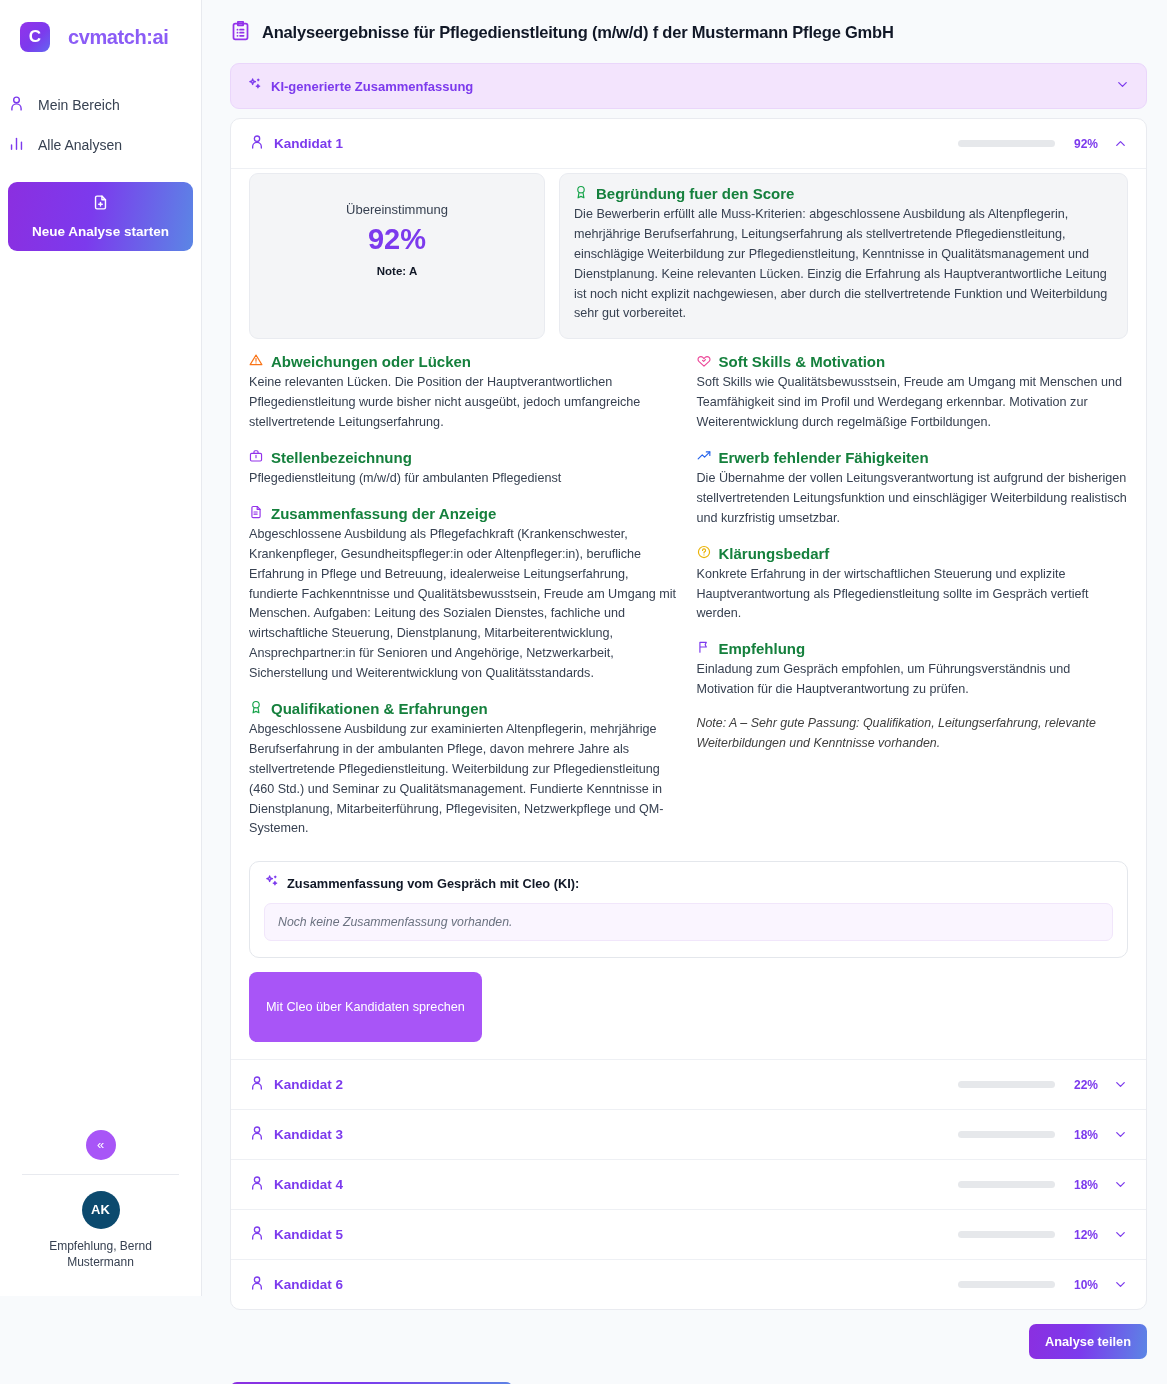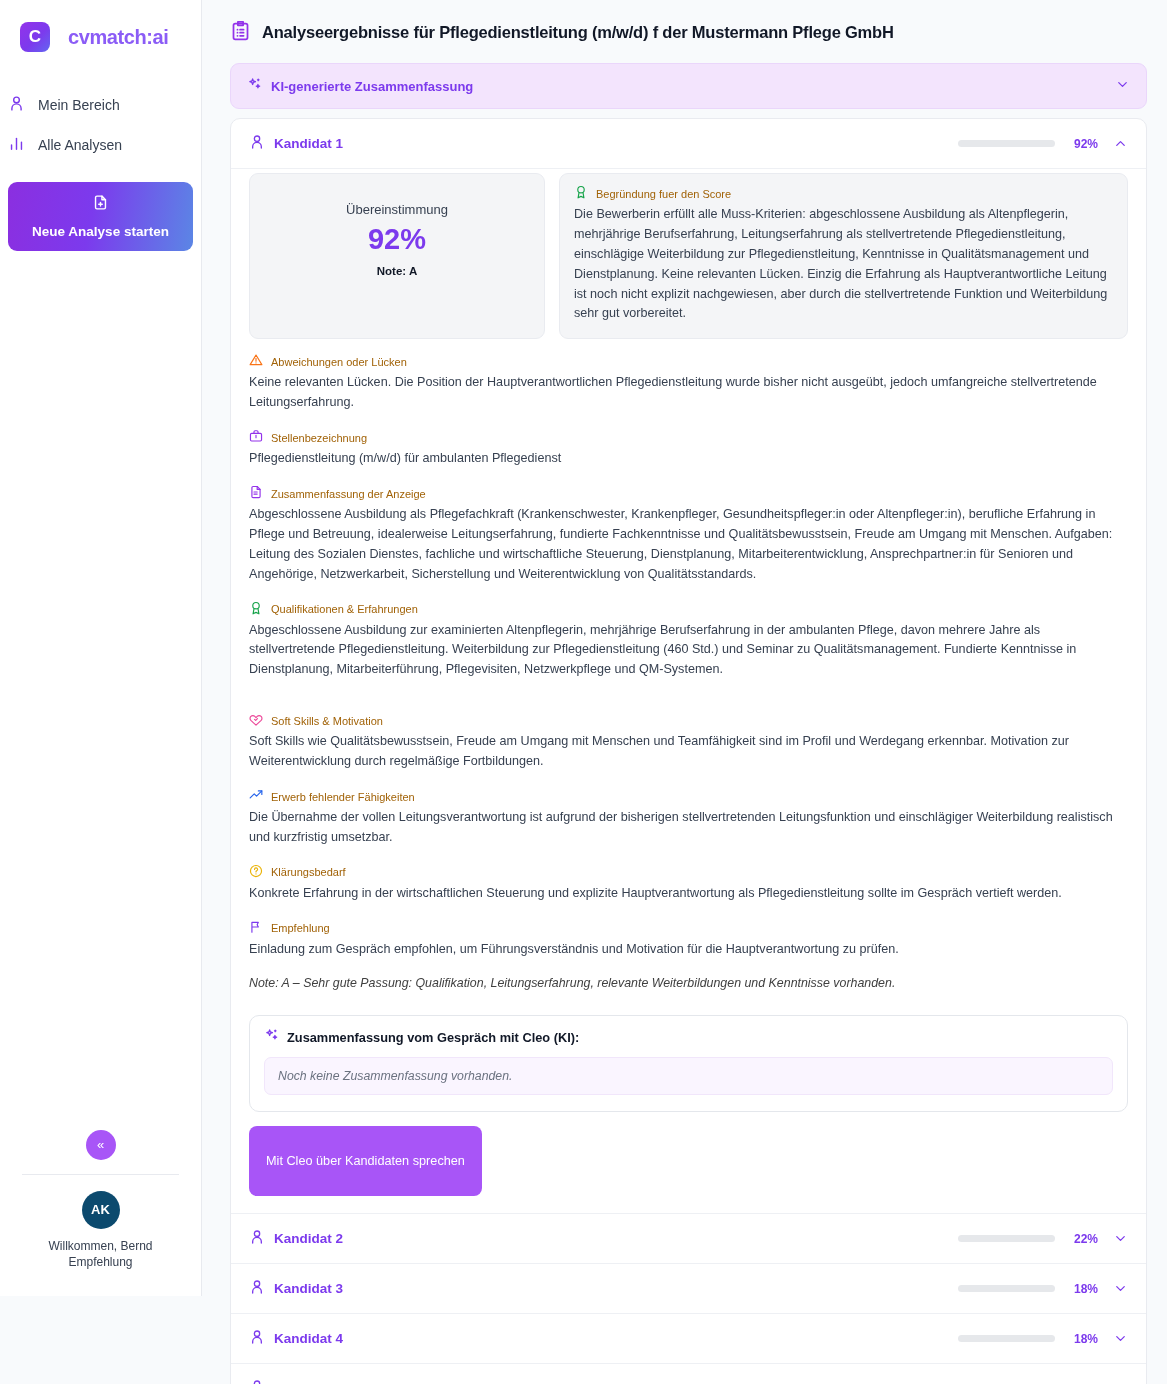--- a/index.html
+++ b/index.html
@@ -123,24 +123,24 @@
   .score-label { font-size: 13px; color: #374151; margin-bottom: 7px; }
   .score-value { font-size: 29px; font-weight: bold; color: #7c3aed; line-height: 1.05; }
   .score-note { font-size: 11.5px; font-weight: bold; color: #111827; margin-top: 11px; }
 
   .reason-card {
     flex: 1 1 auto;
     background: #f4f5f7; border: 1px solid #e9ebf0; border-radius: 9px;
     padding: 11px 14px 14px;
   }
   .sec-head { display: flex; align-items: center; gap: 8px; margin-bottom: 3px; }
-  .sec-title { font-weight: normal; font-size: 11px; color: #a16207; }
+  .sec-title { font-weight: bold; font-size: 15px; color: #15803d; }
   .sec-text { font-size: 12.6px; line-height: 1.58; color: #374151; }
 
-  .cols { display: flex; gap: 16px; flex-direction: column; }
+  .cols { display: flex; gap: 16px; }
   .col { flex: 1 1 0; min-width: 0; }
   .block { margin-bottom: 16px; }
   .note-italic { font-size: 12.4px; line-height: 1.58; color: #404040; font-style: italic; margin-top: 14px; }
 
   .cleo-box {
     border: 1px solid #e4e7ec; border-radius: 10px;
     padding: 12px 14px 16px; margin-top: 6px;
   }
   .cleo-head { display: flex; align-items: center; gap: 8px; margin-bottom: 11px; }
   .cleo-title { font-weight: bold; font-size: 12.8px; color: #111827; }
@@ -215,21 +215,21 @@
     </nav>
 
     <div class="sidebar-spacer"></div>
 
     <div class="collapse-wrap">
       <button class="collapse-btn">«</button>
     </div>
     <div class="sidebar-divider"></div>
     <div class="user-block">
       <div class="avatar">AK</div>
-      <div class="welcome">Willkommen, Bernd Empfehlung</div>
+      <div class="welcome">Empfehlung, Bernd Mustermann</div>
     </div>
   </aside>
 
   <main class="main">
 
     <div class="page-title-row">
       <span>
         <svg width="21" height="21" viewBox="0 0 24 24" fill="none" stroke="#9333ea" stroke-width="2" stroke-linecap="round" stroke-linejoin="round">
             <rect x="4" y="4" width="16" height="18" rx="2"></rect>
             <path d="M9 2h6v4H9z"></path>

